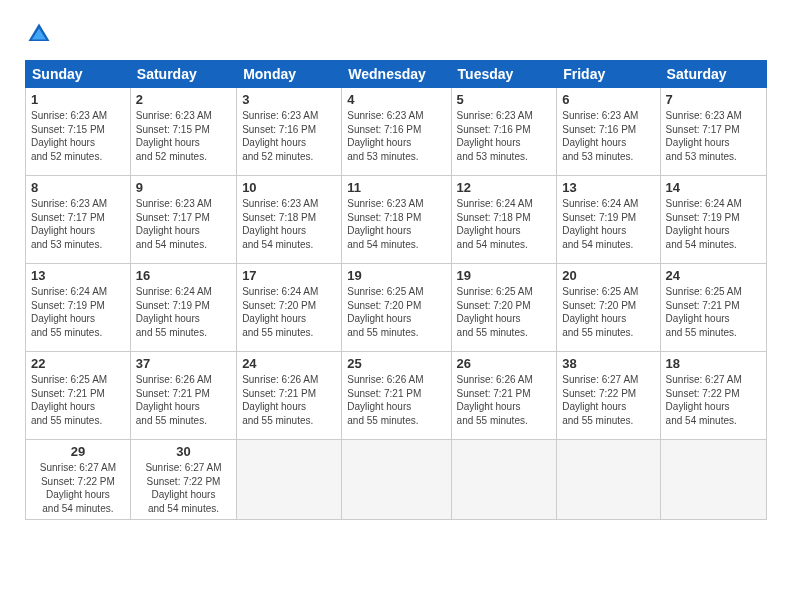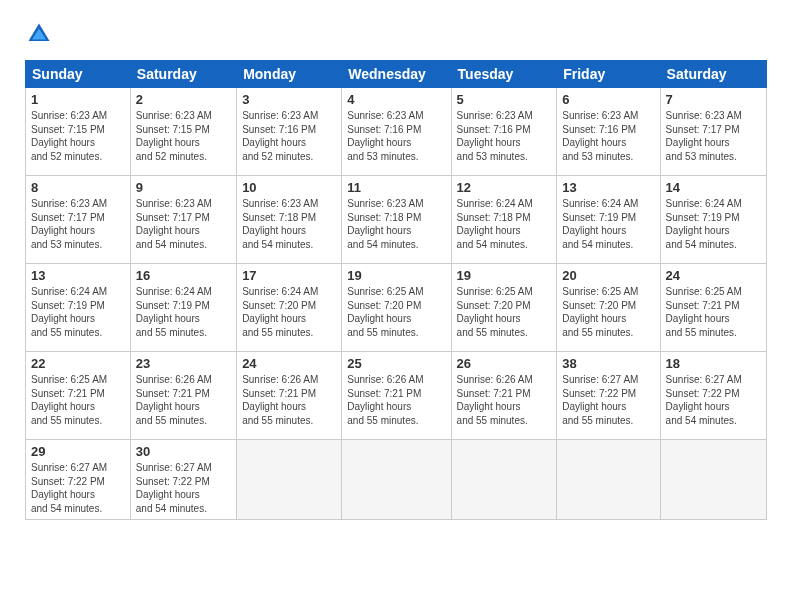--- a/index.html
+++ b/index.html
@@ -91,20 +91,21 @@
       color: #333;
       margin-bottom: 2px;
     }
     .day-info {
       font-size: 10px;
       color: #444;
       line-height: 1.35;
     }
     .last-row td {
       height: 72px;
+      text-align: center;
     }
   </style>
 </head>
 <body>
 
 <div class="page">
   <div class="header">
     <div class="logo">
       <svg class="logo-icon" viewBox="0 0 40 40">
         <polygon points="20,5 35,30 5,30" fill="#1565c0"></polygon>
@@ -223,21 +224,21 @@
             <div class="day-number">24</div>
             <div class="day-info">Sunrise: 6:25 AM<br>Sunset: 7:21 PM<br>Daylight hours<br>and 55 minutes.</div>
           </td>
         </tr>
         <tr>
           <td>
             <div class="day-number">22</div>
             <div class="day-info">Sunrise: 6:25 AM<br>Sunset: 7:21 PM<br>Daylight hours<br>and 55 minutes.</div>
           </td>
           <td>
-            <div class="day-number">23</div>
+            <div class="day-number">37</div>
             <div class="day-info">Sunrise: 6:26 AM<br>Sunset: 7:21 PM<br>Daylight hours<br>and 55 minutes.</div>
           </td>
           <td>
             <div class="day-number">24</div>
             <div class="day-info">Sunrise: 6:26 AM<br>Sunset: 7:21 PM<br>Daylight hours<br>and 55 minutes.</div>
           </td>
           <td>
             <div class="day-number">25</div>
             <div class="day-info">Sunrise: 6:26 AM<br>Sunset: 7:21 PM<br>Daylight hours<br>and 55 minutes.</div>
           </td>

